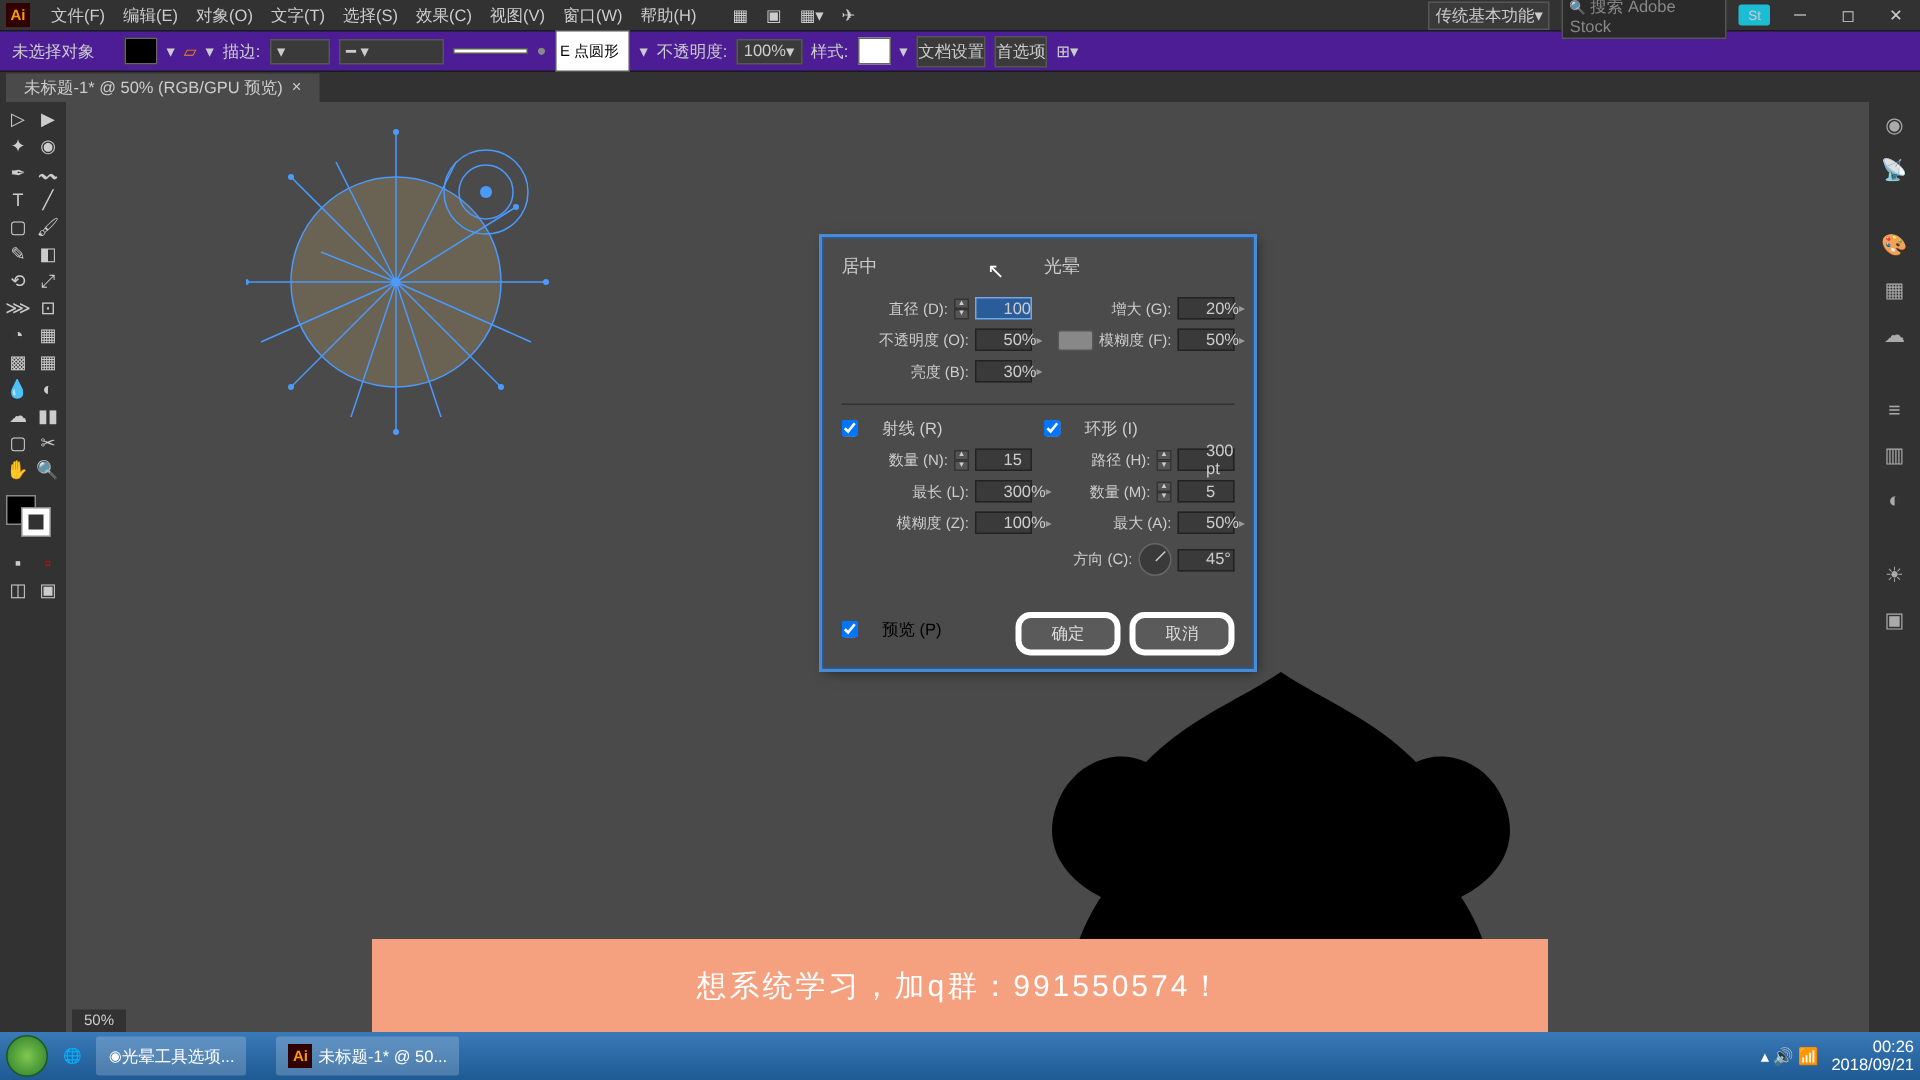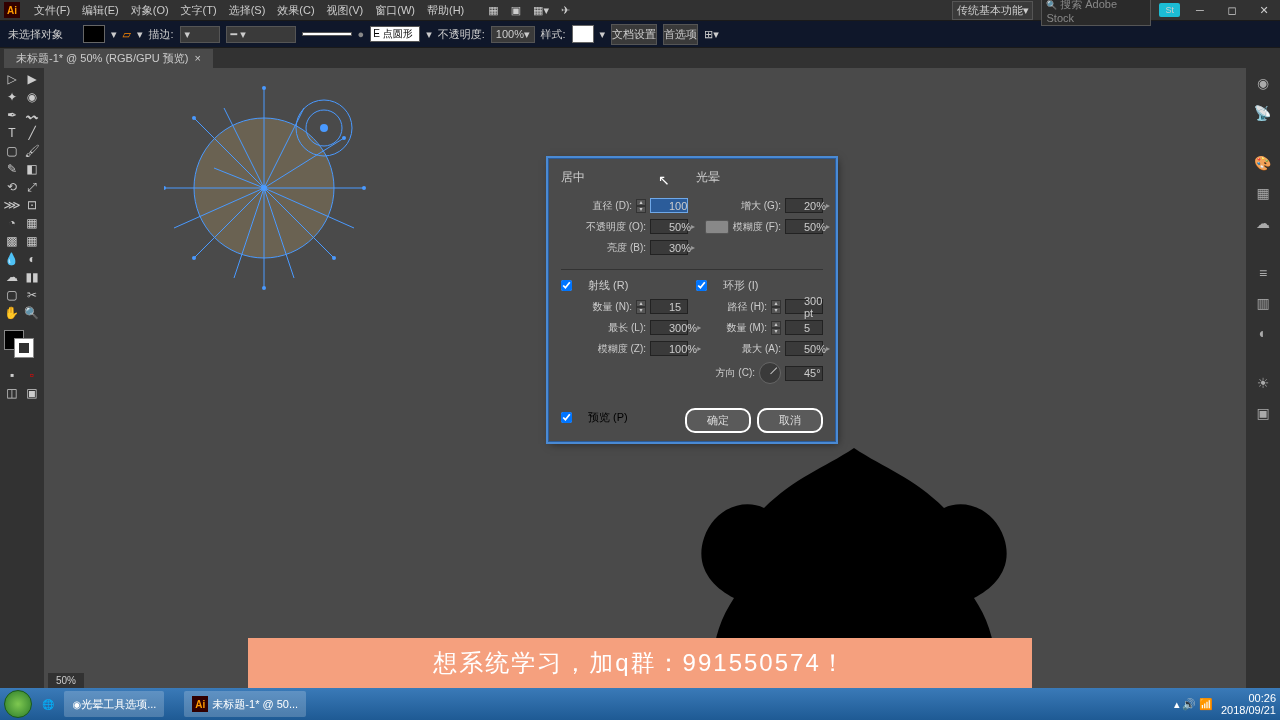--- a/index.html
+++ b/index.html
@@ -2,25 +2,25 @@
 <html><head>
 <meta charset="utf-8">
 <style>
 *{margin:0;padding:0;box-sizing:border-box;font-family:"Microsoft YaHei",sans-serif;font-size:11px;user-select:none}
 body{background:#4a4a4a;width:1280px;height:720px;overflow:hidden;position:relative}
 .titlebar{height:20px;background:#323232;display:flex;align-items:center;color:#ccc;padding:0 4px}
 .ai-logo{width:16px;height:16px;background:#310000;color:#ff9a00;display:flex;align-items:center;justify-content:center;font-weight:bold;font-size:10px;margin-right:8px}
 .menu-item{padding:0 6px;cursor:pointer}
 .menu-right{margin-left:auto;display:flex;align-items:center;gap:8px}
 .win-btn{width:24px;text-align:center;cursor:pointer}
-.optbar{height:28px;background:#0f172a;border-top:1px solid #1a1a1a;border-bottom:1px solid #1a1a1a;display:flex;align-items:center;color:#ccc;padding:0 8px;gap:6px}
+.optbar{height:28px;background:#4c1d95;border-top:1px solid #1a1a1a;border-bottom:1px solid #1a1a1a;display:flex;align-items:center;color:#ccc;padding:0 8px;gap:6px}
 .swatch{width:22px;height:18px;background:#000;border:1px solid #666}
 .dropdown{background:#3a3a3a;border:1px solid #555;padding:1px 4px;min-width:40px;display:flex;align-items:center}
 .dropdown.wide{min-width:70px}
-.opt-input{background:#fff;border:1px solid #555;width:50px;height:16px;font-size:10px;padding:0 2px}
+.opt-input{background:#fff;border:1px solid #555;width:50px;height:28px;font-size:10px;padding:0 2px}
 .opt-btn{background:#3a3a3a;border:1px solid #555;padding:2px 0;cursor:pointer}
 .tabbar{height:20px;background:#323232;display:flex;align-items:center;padding-left:4px}
 .tab{background:#4a4a4a;color:#ccc;padding:2px 12px;font-size:10px;display:flex;align-items:center;gap:6px}
 .tab-close{cursor:pointer}
 .main{position:absolute;top:68px;left:44px;right:34px;bottom:32px;background:#4a4a4a}
 .toolbox{position:absolute;left:0;top:68px;width:44px;background:#323232;bottom:32px;padding:2px}
 .tool-row{display:flex}
 .tool{width:20px;height:18px;display:flex;align-items:center;justify-content:center;color:#ccc;cursor:pointer;font-size:12px}
 .color-ctrl{margin-top:8px;padding:2px;position:relative;height:32px}
 .fill-sw{position:absolute;width:20px;height:20px;background:#000;border:1px solid #888;top:0;left:2px}
@@ -43,23 +43,23 @@
 .spin-btn{height:7px;background:#555;border:1px solid #333;font-size:6px;line-height:4px;text-align:center;color:#ccc;cursor:pointer}
 .num-in{width:28px;height:15px;background:#3a3a3a;border:1px solid #222;color:#ccc;font-size:10px;padding:0 18px;display:flex;align-items:center;justify-content:space-between}
 .num-in.sel{background:#2b5c9a;border-color:#6fa8e8}
 .arrow{font-size:8px;color:#999}
 .divider{height:1px;background:#333;margin:8px 0}
 .chk{display:flex;align-items:center;gap:16px;font-size:11px;margin-bottom:6px}
 .chk input{width:11px;height:11px}
 .dial{width:22px;height:22px;border:1px solid #666;border-radius:50%;background:#3a3a3a;position:relative}
 .dial::after{content:"";position:absolute;width:1px;height:9px;background:#ccc;left:50%;top:2px;transform-origin:bottom;transform:rotate(45deg)}
 .dlg-footer{display:flex;justify-content:space-between;align-items:center;padding:8px 12px}
-.dlg-btn{background:#5a5a5a;border:2px solid #ffffff;border-radius:10px;padding:3px 20px;color:#ddd;cursor:pointer;font-size:11px}
+.dlg-btn{background:#5a5a5a;border:4px solid #ffffff;border-radius:10px;padding:3px 20px;color:#ddd;cursor:pointer;font-size:11px}
 .kbd-icon{width:24px;height:14px;background:#888;border:1px solid #555;border-radius:2px}
-.banner{position:absolute;left:248px;bottom:32px;width:784px;height:50px;background:#f5a07e;display:flex;align-items:center;justify-content:center;color:#fff;font-size:24px;letter-spacing:2px}
+.banner{position:absolute;left:248px;bottom:32px;width:784px;height:62px;background:#f5a07e;display:flex;align-items:center;justify-content:center;color:#fff;font-size:20px;letter-spacing:2px}
 .zoom{position:absolute;bottom:32px;left:48px;color:#ccc;font-size:10px;background:#323232;padding:2px 8px}
 .taskbar{position:absolute;bottom:0;left:0;right:0;height:32px;background:linear-gradient(#3a7ab8,#1e5a94);display:flex;align-items:center;padding:0 4px;gap:2px}
 .tb-item{height:26px;padding:0 8px;display:flex;align-items:center;color:#fff;font-size:10px;cursor:pointer;border-radius:2px}
 .tb-item.active{background:rgba(255,255,255,.2)}
 .tb-orb{width:28px;height:28px;border-radius:50%;background:radial-gradient(#7ec850,#2a7a2a);border:1px solid #1a5a1a}
 .tb-right{margin-left:auto;display:flex;align-items:center;gap:8px;color:#fff;font-size:10px}
 .clock{text-align:right;line-height:12px}
 .cursor{position:absolute;left:658px;top:172px;font-size:14px;color:#fff;pointer-events:none;z-index:100}
 .search-box{background:#2a2a2a;border:1px solid #555;padding:1px 4px;font-size:9px;color:#888;width:110px}
 .stock-btn{background:#1cbcd4;padding:2px 6px;border-radius:2px;font-size:9px}

